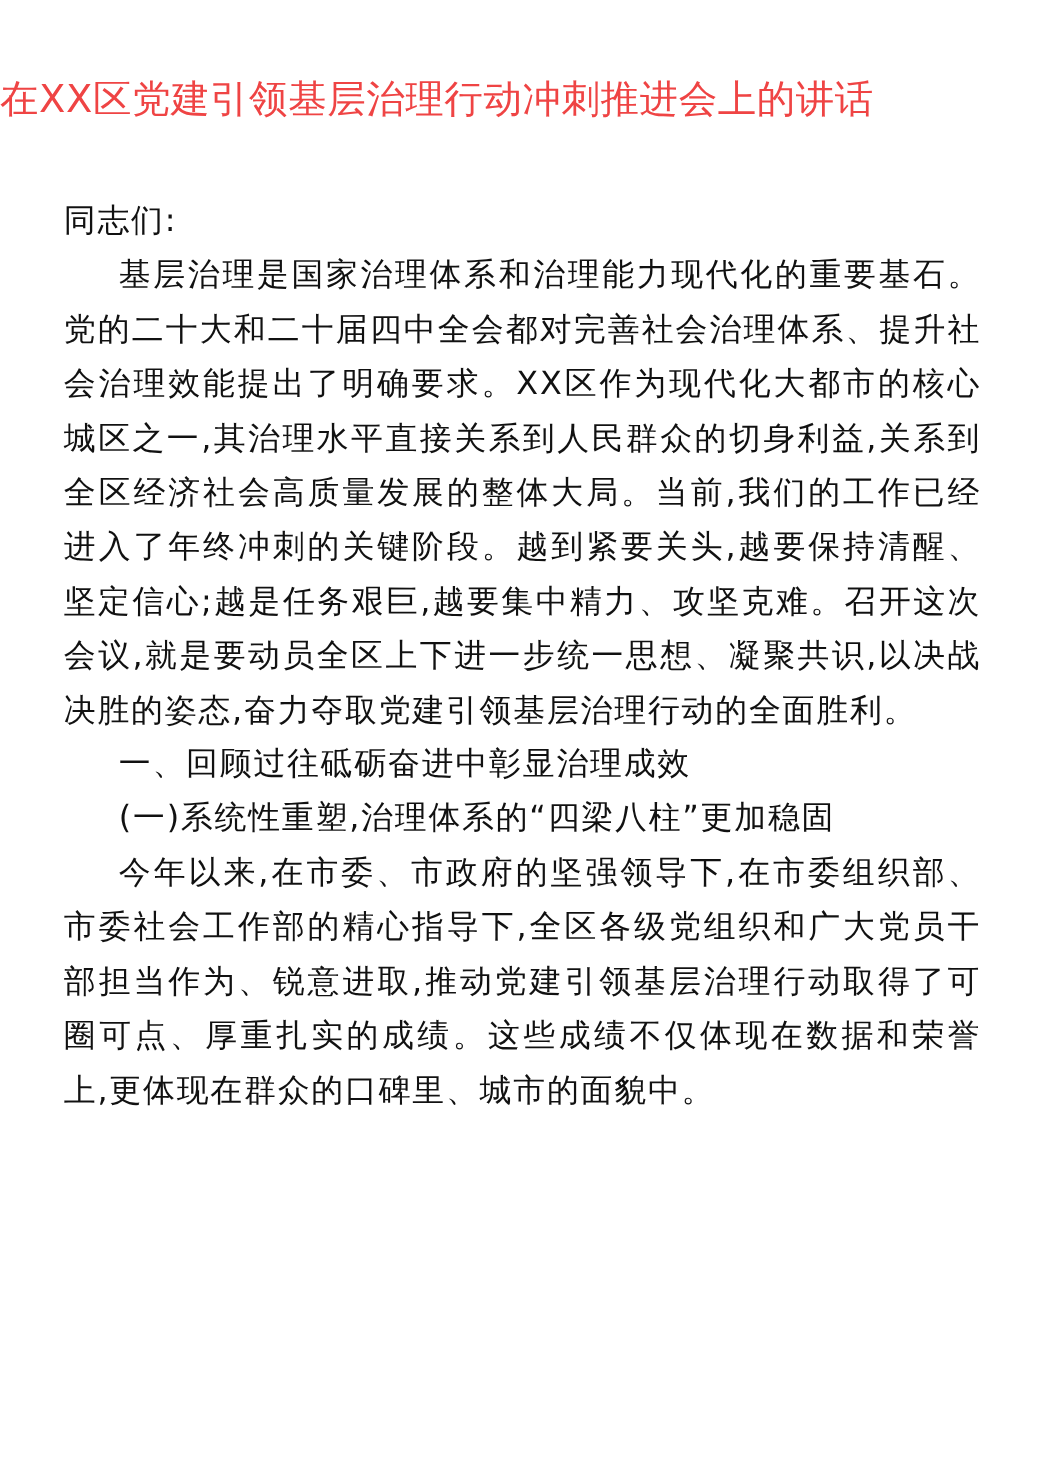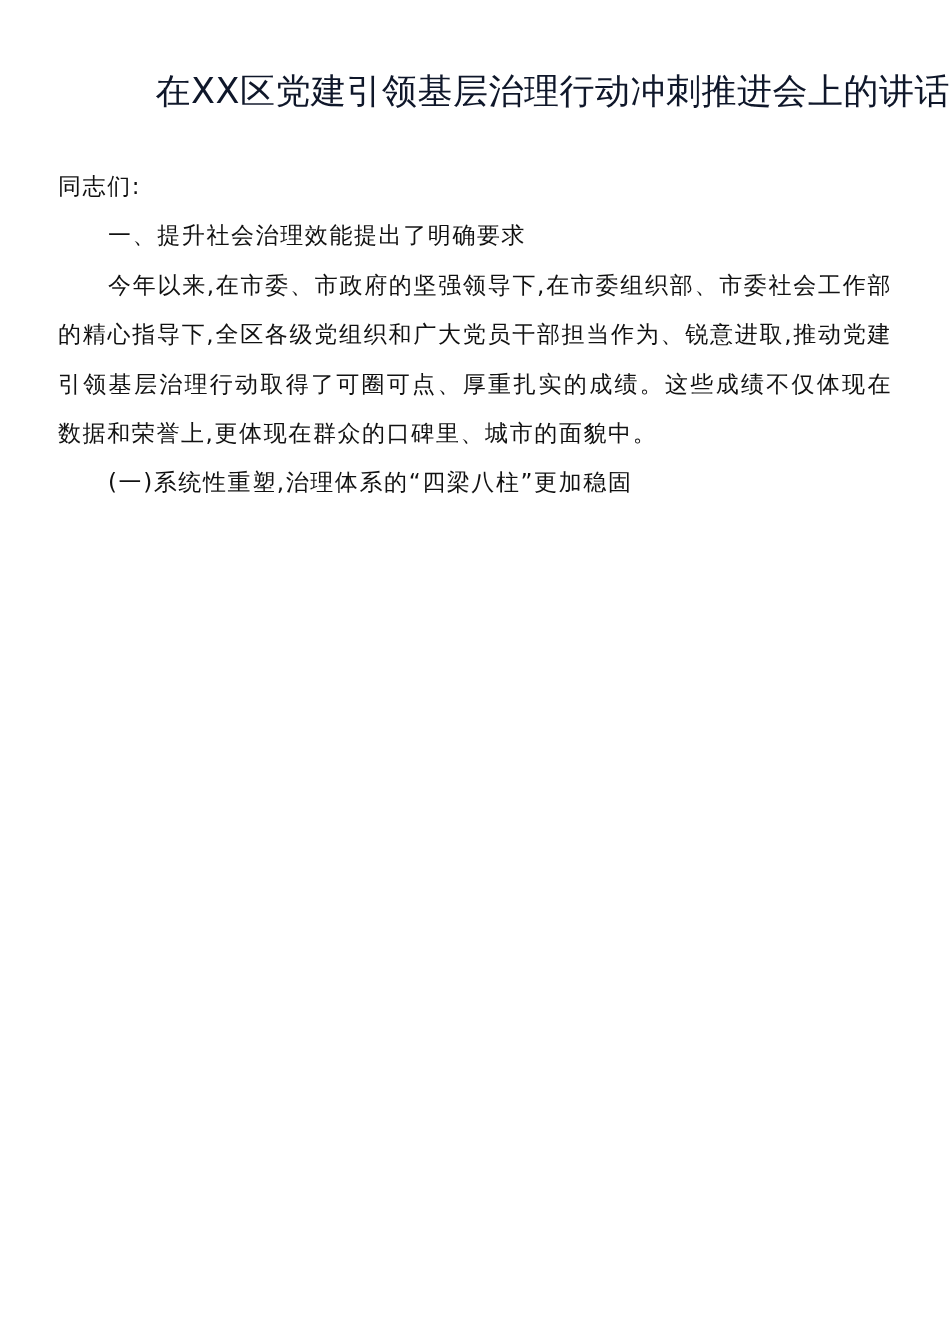--- a/index.html
+++ b/index.html
@@ -4,35 +4,36 @@
   <style>
     html, body { margin: 0; padding: 0; background: #ffffff; }
     body {
       width: 950px; height: 1344px; overflow: hidden; position: relative;
       font-family: "DejaVu Sans", "Liberation Sans", sans-serif;
       color: #111111;
     }
     .page { position: absolute; left: 0; top: 0; width: 950px; height: 1344px; }
     .title {
       position: absolute; left: 0; top: 66px; width: 950px;
-      text-align: right; font-size: 35px; line-height: 50px;
-      letter-spacing: 0.5px; color: #0f172a;
+      text-align: left; font-size: 35px; line-height: 50px;
+      letter-spacing: 0.5px; color: #ef4444;
     }
     .body {
-      position: absolute; left: 58px; top: 162px; width: 834px;
-      font-size: 23px; line-height: 49.4px; letter-spacing: 1.6px;
+      position: absolute; left: 58px; top: 176px; width: 834px;
+      font-size: 29px; line-height: 49.4px; letter-spacing: 1.6px;
       text-align: justify; text-justify: inter-character;
     }
     .body p { margin: 0; }
     .indent { text-indent: 50px; }
   </style>
 </head>
 <body>
 
 <div class="page">
   <div class="title">在XX区党建引领基层治理行动冲刺推进会上的讲话</div>
   <div class="body">
     <p>同志们:</p>
-    <p class="indent">一、提升社会治理效能提出了明确要求</p>
+    <p class="indent">基层治理是国家治理体系和治理能力现代化的重要基石。党的二十大和二十届四中全会都对完善社会治理体系、提升社会治理效能提出了明确要求。XX区作为现代化大都市的核心城区之一,其治理水平直接关系到人民群众的切身利益,关系到全区经济社会高质量发展的整体大局。当前,我们的工作已经进入了年终冲刺的关键阶段。越到紧要关头,越要保持清醒、坚定信心;越是任务艰巨,越要集中精力、攻坚克难。召开这次会议,就是要动员全区上下进一步统一思想、凝聚共识,以决战决胜的姿态,奋力夺取党建引领基层治理行动的全面胜利。</p>
+    <p class="indent">一、回顾过往砥砺奋进中彰显治理成效</p>
+    <p class="indent">(一)系统性重塑,治理体系的“四梁八柱”更加稳固</p>
     <p class="indent">今年以来,在市委、市政府的坚强领导下,在市委组织部、市委社会工作部的精心指导下,全区各级党组织和广大党员干部担当作为、锐意进取,推动党建引领基层治理行动取得了可圈可点、厚重扎实的成绩。这些成绩不仅体现在数据和荣誉上,更体现在群众的口碑里、城市的面貌中。</p>
-    <p class="indent">(一)系统性重塑,治理体系的“四梁八柱”更加稳固</p>
   </div>
 </div>
 
 </body></html>

